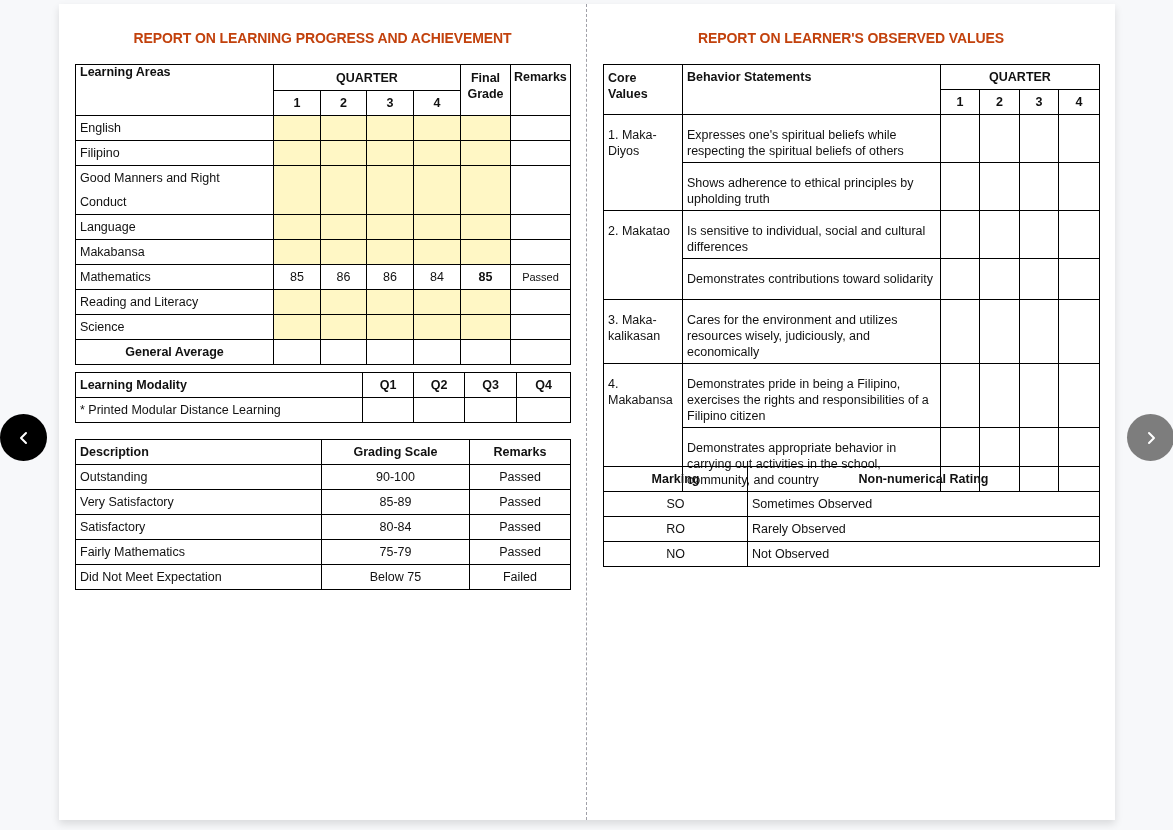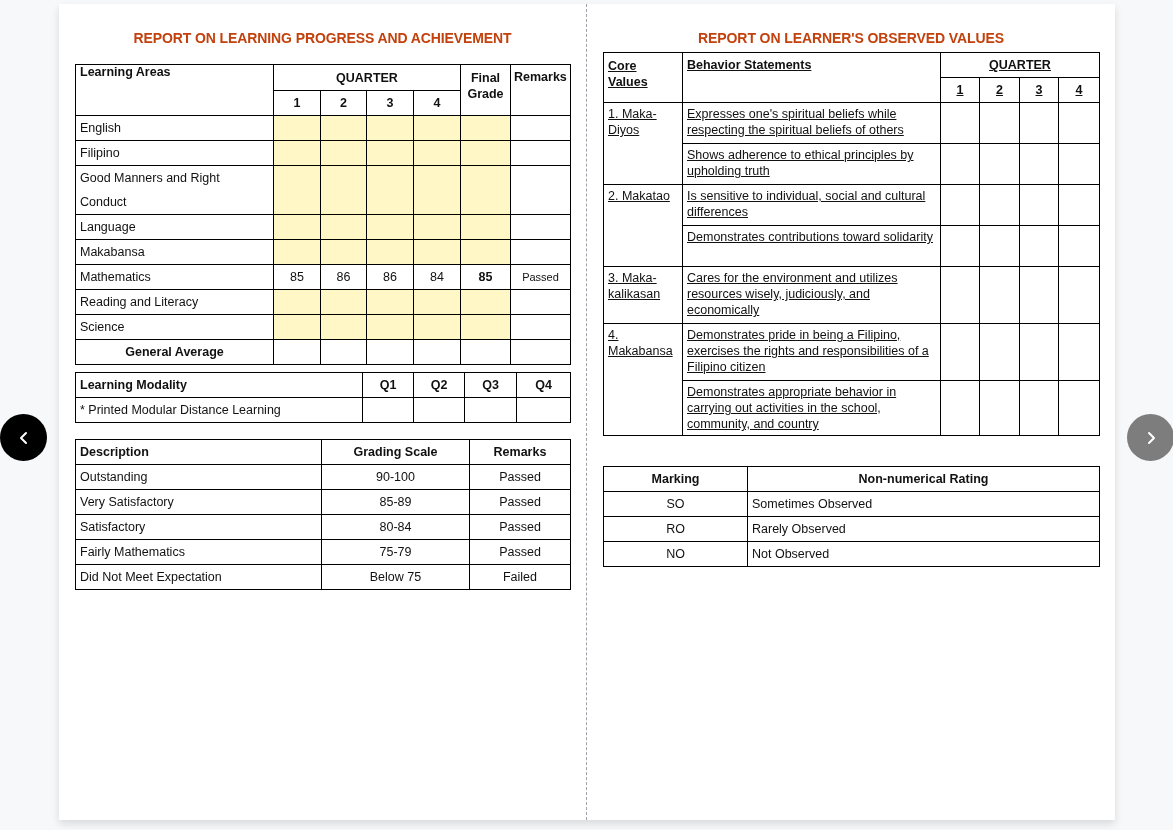--- a/index.html
+++ b/index.html
@@ -37,23 +37,23 @@
   .grades tr.h2 th { height: 25px; }
   .grades tr.r td { height: 25px; }
   .grades tr.r2 td { height: 41px; line-height: 24px; }
 
   .modality { top: 368px; width: 495px; }
   .modality td, .modality th { height: 25px; }
 
   .scale { top: 435px; width: 495px; }
   .scale td, .scale th { height: 25px; }
 
-  .values { top: 48px; width: 496px; text-decoration: underline; }
+  .values { top: 60px; width: 496px; }
   .values th { height: 25px; }
-  .values td { line-height: 16px; padding-top: 3px; padding-bottom: 3px; }
+  .values td { line-height: 16px; padding-top: 12px; padding-bottom: 3px; }
   .values td.q { padding: 0; }
 
   .marking { top: 462px; width: 496px; }
   .marking td, .marking th { height: 25px; }
 
   .nav-btn {
     position: absolute; top: 414px; width: 47px; height: 47px; border-radius: 50%;
     display: flex; align-items: center; justify-content: center; cursor: pointer;
   }
   .nav-prev { left: 0; background: #000; }

